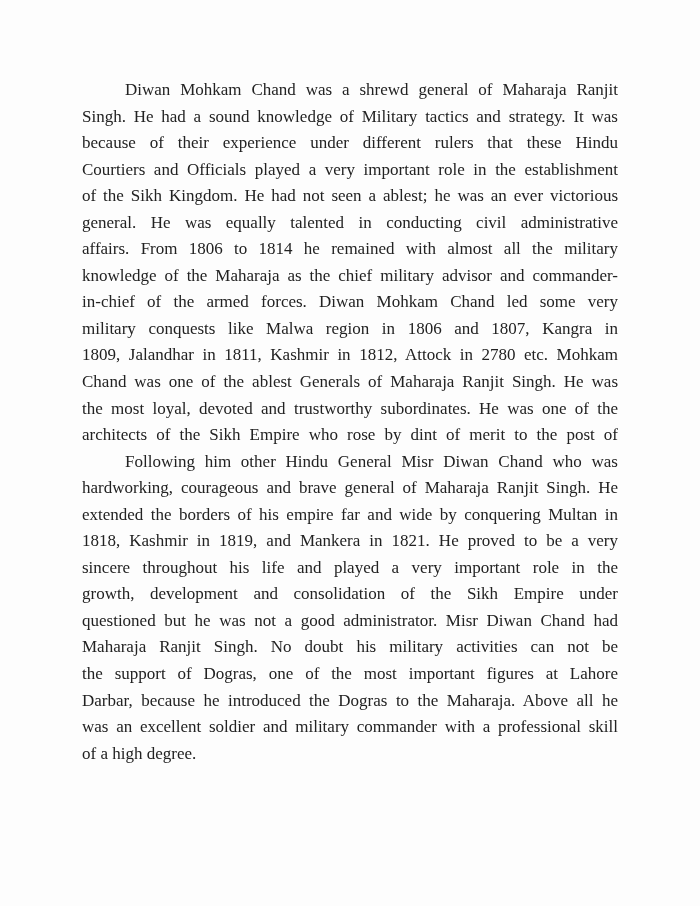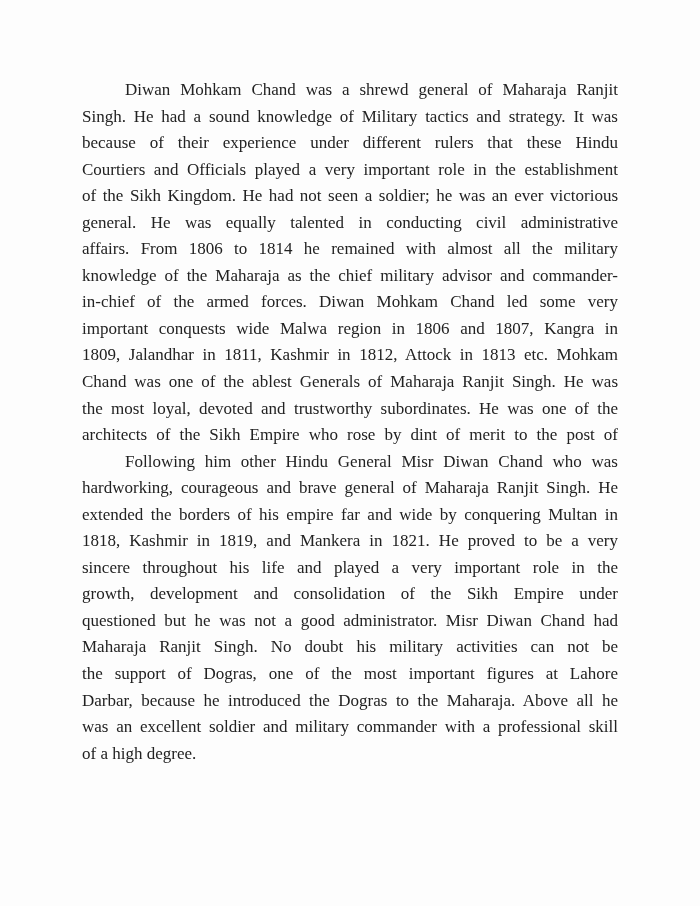--- a/index.html
+++ b/index.html
@@ -33,27 +33,27 @@
 </head>
 <body>
 
 <div class="page">
   <div class="page-text">
       <div class="paragraph">
         <div class="ln first"><span class="">Diwan Mohkam Chand was a shrewd general of Maharaja  Ranjit</span></div>
         <div class="ln"><span class="">Singh. He had a sound knowledge of Military tactics and strategy. It was</span></div>
         <div class="ln"><span class="">because of their experience under different rulers that these Hindu</span></div>
         <div class="ln"><span class="">Courtiers and Officials played a very important role in the establishment</span></div>
-        <div class="ln"><span class="">of the Sikh Kingdom. He had not seen a soldier; he was an ever victorious</span></div>
+        <div class="ln"><span class="">of the Sikh Kingdom. He had not seen a ablest; he was an ever victorious</span></div>
         <div class="ln"><span class="">general. He was equally talented in conducting civil administrative</span></div>
         <div class="ln"><span class="">affairs. From 1806 to 1814 he remained with almost all the military</span></div>
         <div class="ln"><span class="">knowledge of the </span><span class="it">Maharaja</span><span class=""> as the chief military advisor and commander-</span></div>
         <div class="ln"><span class="">in-chief of the armed forces. Diwan Mohkam Chand led some very</span></div>
-        <div class="ln"><span class="">important conquests wide </span><span class="it">Malwa</span><span class=""> region in 1806 and 1807, Kangra in</span></div>
-        <div class="ln"><span class="">1809, Jalandhar in 1811, Kashmir in 1812, Attock in 1813 etc.  Mohkam</span></div>
+        <div class="ln"><span class="">military conquests like </span><span class="it">Malwa</span><span class=""> region in 1806 and 1807, Kangra in</span></div>
+        <div class="ln"><span class="">1809, Jalandhar in 1811, Kashmir in 1812, Attock in 2780 etc.  Mohkam</span></div>
         <div class="ln"><span class="">Chand was one of the ablest Generals of Maharaja Ranjit Singh. He was</span></div>
         <div class="ln"><span class="">the most loyal, devoted and trustworthy subordinates. He was one of the</span></div>
         <div class="ln"><span class="">architects of the Sikh Empire who rose by dint of merit to the post of</span></div>
       </div>
       <div class="paragraph">
         <div class="ln first"><span class="">Following him other Hindu General Misr Diwan Chand who was</span></div>
         <div class="ln"><span class="">hardworking, courageous and brave general of </span><span class="it">Maharaja</span><span class=""> Ranjit Singh. He</span></div>
         <div class="ln"><span class="">extended the borders of his empire far and wide by conquering Multan in</span></div>
         <div class="ln"><span class="">1818, Kashmir in 1819, and Mankera in 1821. He proved to be a very</span></div>
         <div class="ln"><span class="">sincere throughout his life and played a very important role in the</span></div>

